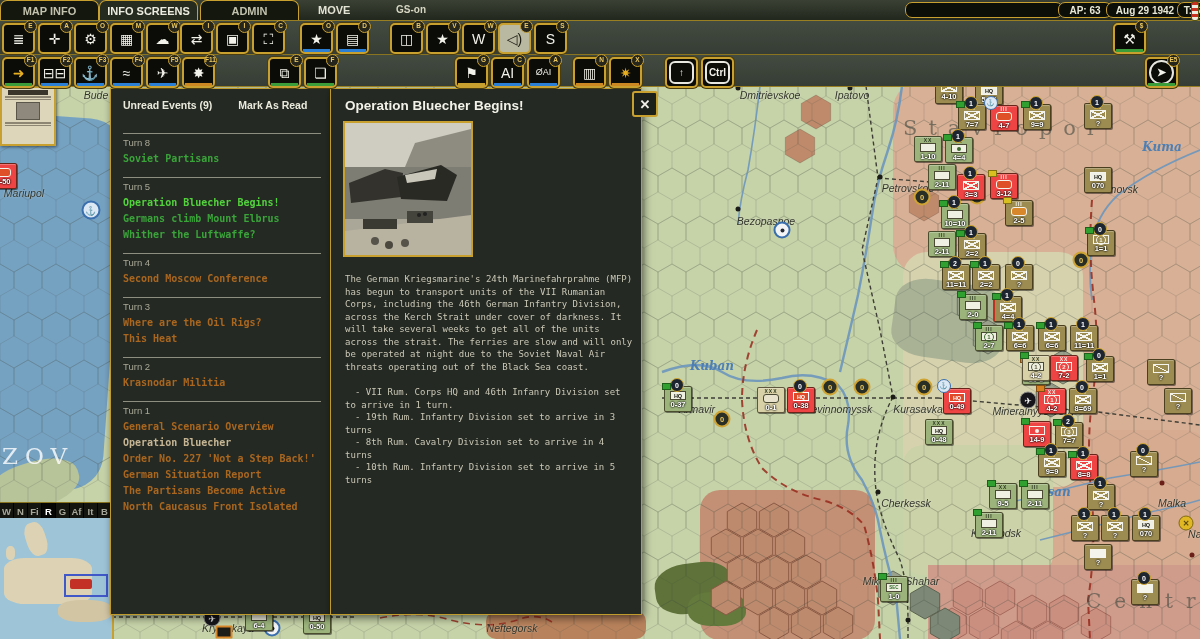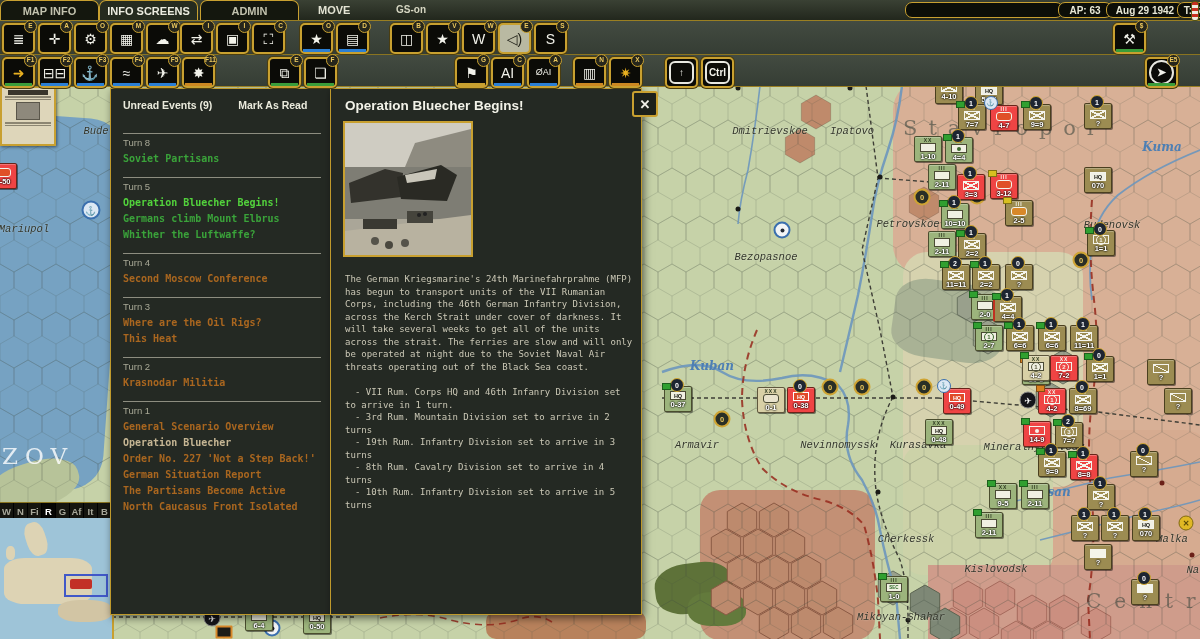--- a/index.html
+++ b/index.html
@@ -34,22 +34,22 @@
   .tbtn .ul{position:absolute;left:1px;right:1px;bottom:0;height:3px;}
   .tbtn.keycap{border-color:#c8a030;}
   .tbtn.keycap .inner{border:2px solid #e8e8e0;border-radius:6px;width:21px;height:19px;
     display:flex;align-items:center;justify-content:center;font-size:10px;font-weight:bold;}
   .tbtn.circlebtn .inner{border:2px solid #e8e8e0;border-radius:50%;width:21px;height:21px;
     display:flex;align-items:center;justify-content:center;font-size:11px;font-weight:bold;}
   
   #map{position:absolute;left:0;top:0;width:1200px;height:639px;overflow:hidden;}
   .patch{position:absolute;}
   #mapsvg{position:absolute;left:0;top:0;z-index:3;pointer-events:none;}
-  .citylbl{position:absolute;z-index:5;font-family:Liberation Mono, monospace;font-style:italic;
-    font-size:10.5px;color:#33362b;white-space:nowrap;text-shadow:0 0 2px rgba(255,255,255,.45);transform:translate(-50%,-50%);margin-top:36px;}
+  .citylbl{position:absolute;z-index:5;font-family:Liberation Sans, sans-serif;font-style:italic;
+    font-size:10.5px;color:#33362b;white-space:nowrap;text-shadow:0 0 2px rgba(255,255,255,.45);transform:translate(-50%,-50%);}
   .riverlbl{position:absolute;z-index:5;font-family:"DejaVu Serif",serif;font-style:italic;
     font-weight:bold;font-size:12px;color:#4d7fb4;white-space:nowrap;transform:translate(-50%,-50%);}
   .regionlbl{position:absolute;z-index:5;font-family:"DejaVu Serif",serif;font-size:21px;
     color:rgba(70,76,66,.62);white-space:nowrap;}
   .regionlbl.sea{color:rgba(255,255,255,.8);}
   .citydot{position:absolute;z-index:5;width:5px;height:5px;border-radius:50%;background:#1a1a16;transform:translate(-50%,-50%);}
   .citydot.red{background:#6a2018;}
   
   .unit{position:absolute;z-index:6;width:26px;height:24px;border-radius:2px;
     border:1px solid rgba(30,22,5,.65);box-shadow:1px 1px 0 rgba(0,0,0,.45), inset 0 1px 0 rgba(255,255,255,.25);
@@ -420,21 +420,21 @@
           <div class="ulbl">2=2</div>
           <div class="ubadge">1</div>
           <div class="uflag" style="background: rgb(48, 160, 48);"></div>
         </div>
         <div class="unit tan" style="left: 1005px; top: 264px;">
           <div class="usz">III</div>
           <span class="sy sy-inf"></span>
           <div class="ulbl">?</div>
           <div class="ubadge">0</div>
         </div>
-        <div class="unit green" style="left: 959px; top: 294px; margin-left: 12px;">
+        <div class="unit green" style="left: 959px; top: 294px;">
           <div class="usz">III</div>
           <span class="sy sy-inf"></span>
           <div class="ulbl">2-0</div>
           <div class="uflag" style="background: rgb(48, 160, 48);"></div>
         </div>
         <div class="unit tan" style="left: 993px; top: 296px; border-left: 2px solid rgb(192, 48, 32);">
           <div class="usz">XX</div>
           <span class="sy sy-inf"></span>
           <div class="ulbl">4=4</div>
           <div class="ubadge">1</div>
@@ -888,21 +888,20 @@
         <circle cx="44" cy="122" r="4" fill="#4a483f"></circle>
         <circle cx="60" cy="120" r="4" fill="#55534a"></circle>
         <circle cx="74" cy="92" r="2" fill="#222"></circle>
         <circle cx="80" cy="91" r="2" fill="#222"></circle>
       </svg>
     </div>
     <div id="dp-body">
       <div id="dp-para">The German Kriegsmarine's 24th Marinefahrprahme (MFP) has begun to transport units of the VII Rumanian Corps, including the 46th German Infantry Division, across the Kerch Strait under cover of darkness. It will take several weeks to get all of the units across the strait. The ferries are slow and will only be operated at night due to the Soviet Naval Air threats operating out of the Black Sea coast.</div>
       <div id="dp-bullets">
           <div class="dp-bullet">- VII Rum. Corps HQ and 46th Infanry Division set to arrive in 1 turn.</div>
-          <div class="dp-bullet">- 3rd Rum. Mountain Division set to arrive in 2 turns</div>
           <div class="dp-bullet">- 19th Rum. Infantry Division set to arrive in 3 turns</div>
           <div class="dp-bullet">- 8th Rum. Cavalry Division set to arrive in 4 turns</div>
           <div class="dp-bullet">- 10th Rum. Infantry Division set to arrive in 5 turns</div>
         </div>
     </div>
   </div>
 
 </div>
 
 </body></html>

